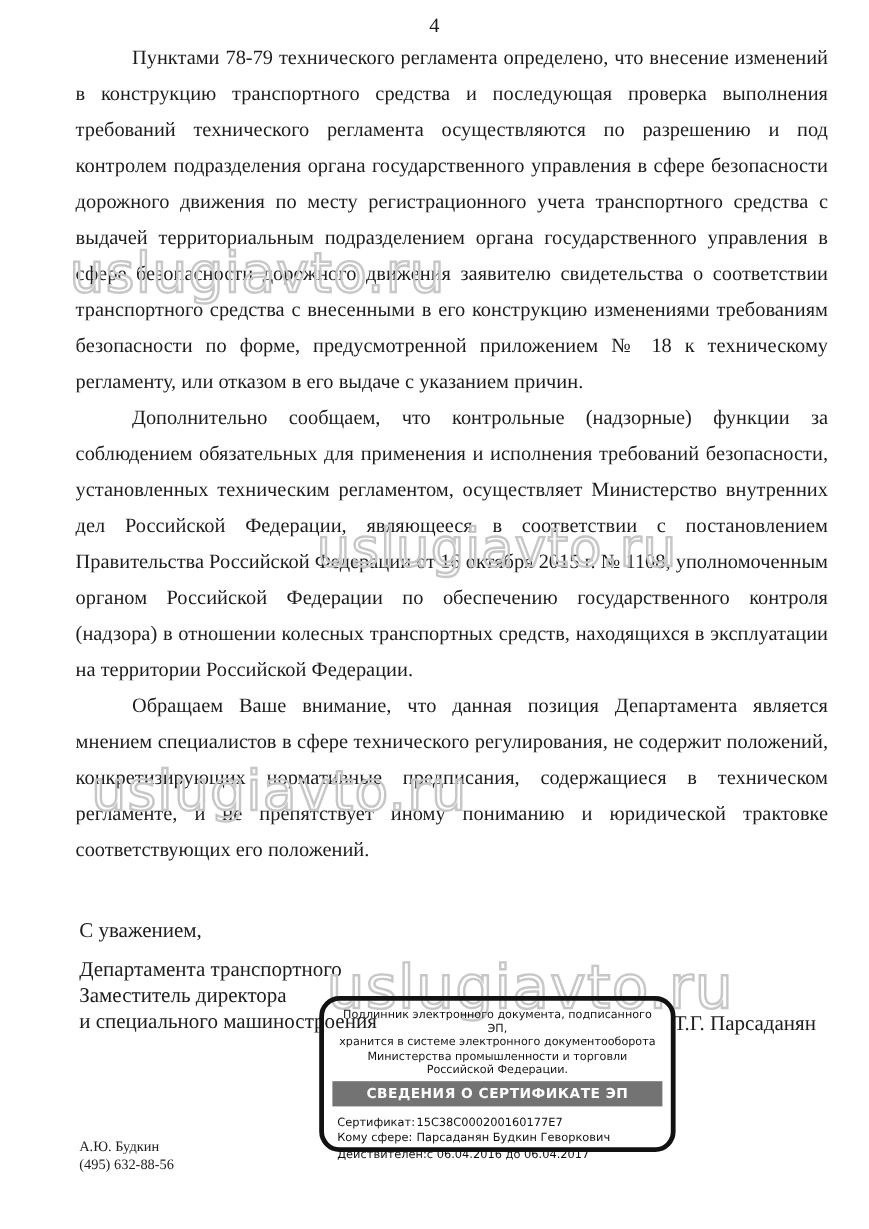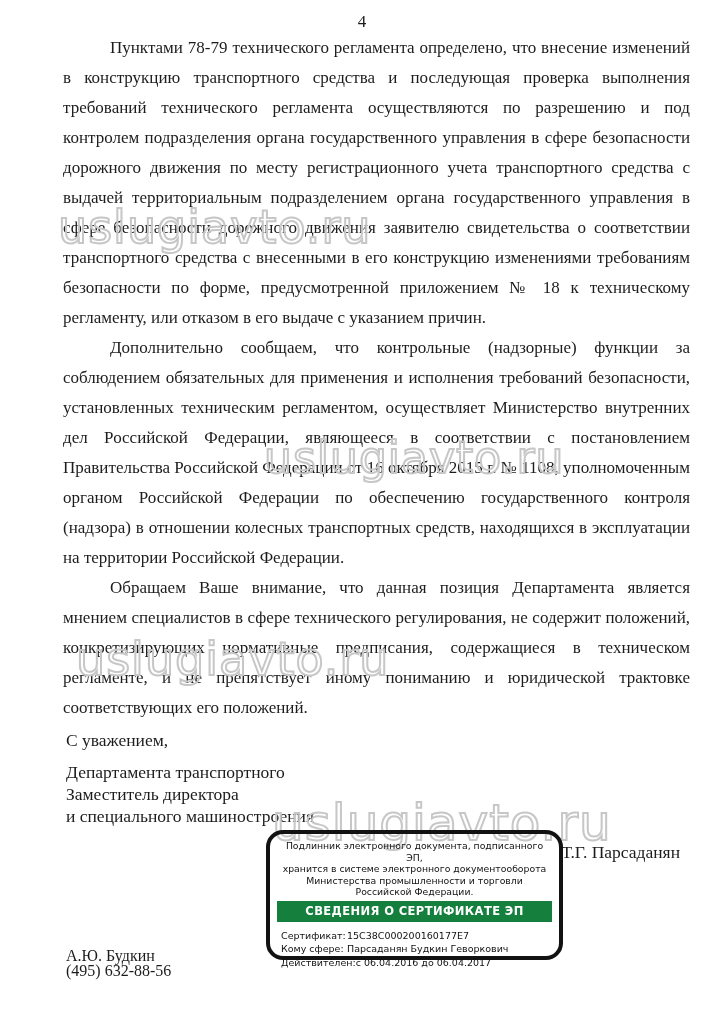--- a/index.html
+++ b/index.html
@@ -31,21 +31,21 @@
     color: transparent;
     -webkit-text-stroke: 2px #c7c7c7;
     white-space: nowrap; pointer-events: none;
   }
   .wm1 { left: 58px;  top: 200px; font-size: 46px; }
   .wm2 { left: 264px; top: 432px; font-size: 44px; }
   .wm3 { left: 76px;  top: 632px; font-size: 46px; }
   .wm4 { left: 272px; top: 794px; font-size: 50px; }
 
   .closing {
-    position: absolute; left: 66px; top: 729px;
+    position: absolute; left: 66px; top: 764px;
     font-size: 17.5px; line-height: 22px; z-index: 1;
   }
   .closing .salutation { margin-bottom: 10px; }
 
   .sign-name {
     position: absolute; top: 842px; right: 44px;
     font-size: 17.5px; z-index: 1; text-align: center;
   }
 
   .stamp {
@@ -57,35 +57,35 @@
     font-family: "DejaVu Sans", sans-serif;
     z-index: 3;
   }
   .stamp-head {
     margin-top: 6px; padding: 0 8px;
     font-size: 9.3px; line-height: 11.5px;
     text-align: center; color: #111;
   }
   .stamp-bar {
     margin: 3px 7px 0 7px; padding: 3px 0 4px;
-    background: #15803d; color: #fff;
+    background: #737373; color: #fff;
     text-align: center; font-size: 11.5px; font-weight: 700;
     letter-spacing: 0.4px;
   }
   .stamp-fields {
     margin: 7px 6px 0 11px;
     font-size: 9.5px; line-height: 13.5px; color: #111;
   }
   .stamp-row { display: flex; }
   .stamp-label { min-width: 66px; white-space: nowrap; }
   .stamp-value { white-space: nowrap; }
 
   .footer {
     position: absolute; left: 66px; top: 948px;
-    font-size: 16px; line-height: 15px; z-index: 1;
+    font-size: 12px; line-height: 15px; z-index: 1;
   }
 </style>
 </head>
 <body>
 
 <div class="page">
 
   <div class="pageno">4</div>
 
   <div class="body-text">

